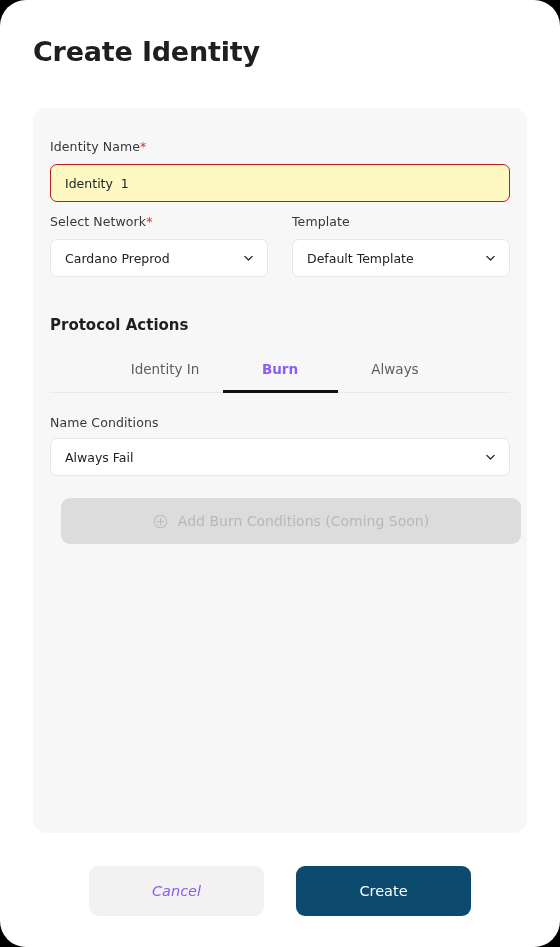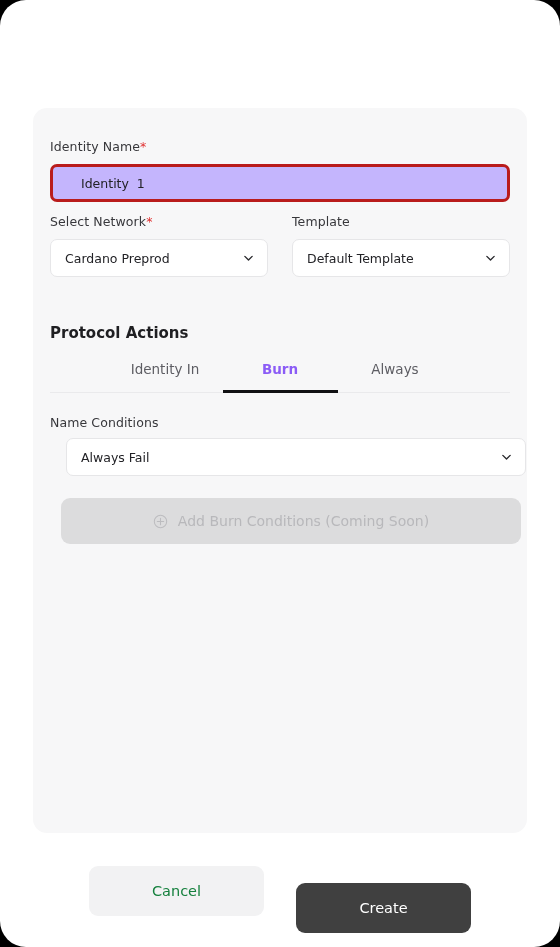--- a/index.html
+++ b/index.html
@@ -46,24 +46,24 @@
     font-size: 12.5px;
     color: #37373b;
     letter-spacing: 0.1px;
   }
   .req { color: #e03131; }
 
   .text-input {
     display: block;
     width: 100%;
     height: 38px;
-    background: #c4b5fd;
-    border: 3px solid #b91c1c;
+    background: #fef9c3;
+    border: 1px solid #b91c1c;
     border-radius: 7px;
-    padding: 0 28px;
+    padding: 0 14px;
     font-family: "DejaVu Sans", sans-serif;
     font-size: 12.5px;
     color: #222226;
     outline: none;
   }
 
   .select-box {
     position: relative;
     width: 100%;
     height: 38px;
@@ -102,21 +102,20 @@
   .col { flex: 1 1 0; }
   .col .field-label { display: block; margin-bottom: 10px; }
 
   
   .section-title {
     position: absolute;
     left: 17px; top: 208px;
     font-size: 15px;
     font-weight: 700;
     color: #1f1f22;
-    margin-top: 8px;
   }
 
   .tabs {
     position: absolute;
     left: 17px; top: 243px;
     width: 460px;
     height: 42px;
     border-bottom: 1px solid #eaeaec;
     display: flex;
     align-items: flex-start;
@@ -148,21 +147,21 @@
     background: #111113;
   }
 
   
   .burn-label {
     position: absolute;
     left: 17px; top: 307px;
   }
   .burn-select-wrap {
     position: absolute;
-    left: 33px; top: 330px;
+    left: 17px; top: 330px;
     width: 460px;
   }
 
   .add-btn {
     position: absolute;
     left: 17px; top: 390px;
     width: 460px;
     height: 46px;
     background: #dcdcdd;
     border: none;
@@ -194,28 +193,29 @@
   }
   .btn {
     width: 175px;
     height: 50px;
     border: none;
     border-radius: 9px;
     font-family: "DejaVu Sans", sans-serif;
     font-size: 14.5px;
     cursor: pointer;
   }
-  .btn-cancel { background: #f2f2f3; color: #15803d; }
-  .btn-create { background: #404040; color: #ffffff; margin-top: 17px; }
+  .btn-cancel { background: #f2f2f3; color: #8b5cf6; font-style: italic; }
+  .btn-create { background: #0c4a6e; color: #ffffff; }
 </style>
 </head>
 <body>
 
 <div class="window">
 
+  <div class="page-title">Create Identity</div>
 
   <div class="form-card">
 
     <div class="row-name">
       <span class="field-label"><span>Identity Name</span><span class="req">*</span></span>
       <input class="text-input" type="text" value="Identity  1" style="">
     </div>
 
     <div class="row-two">
       <div class="col">

